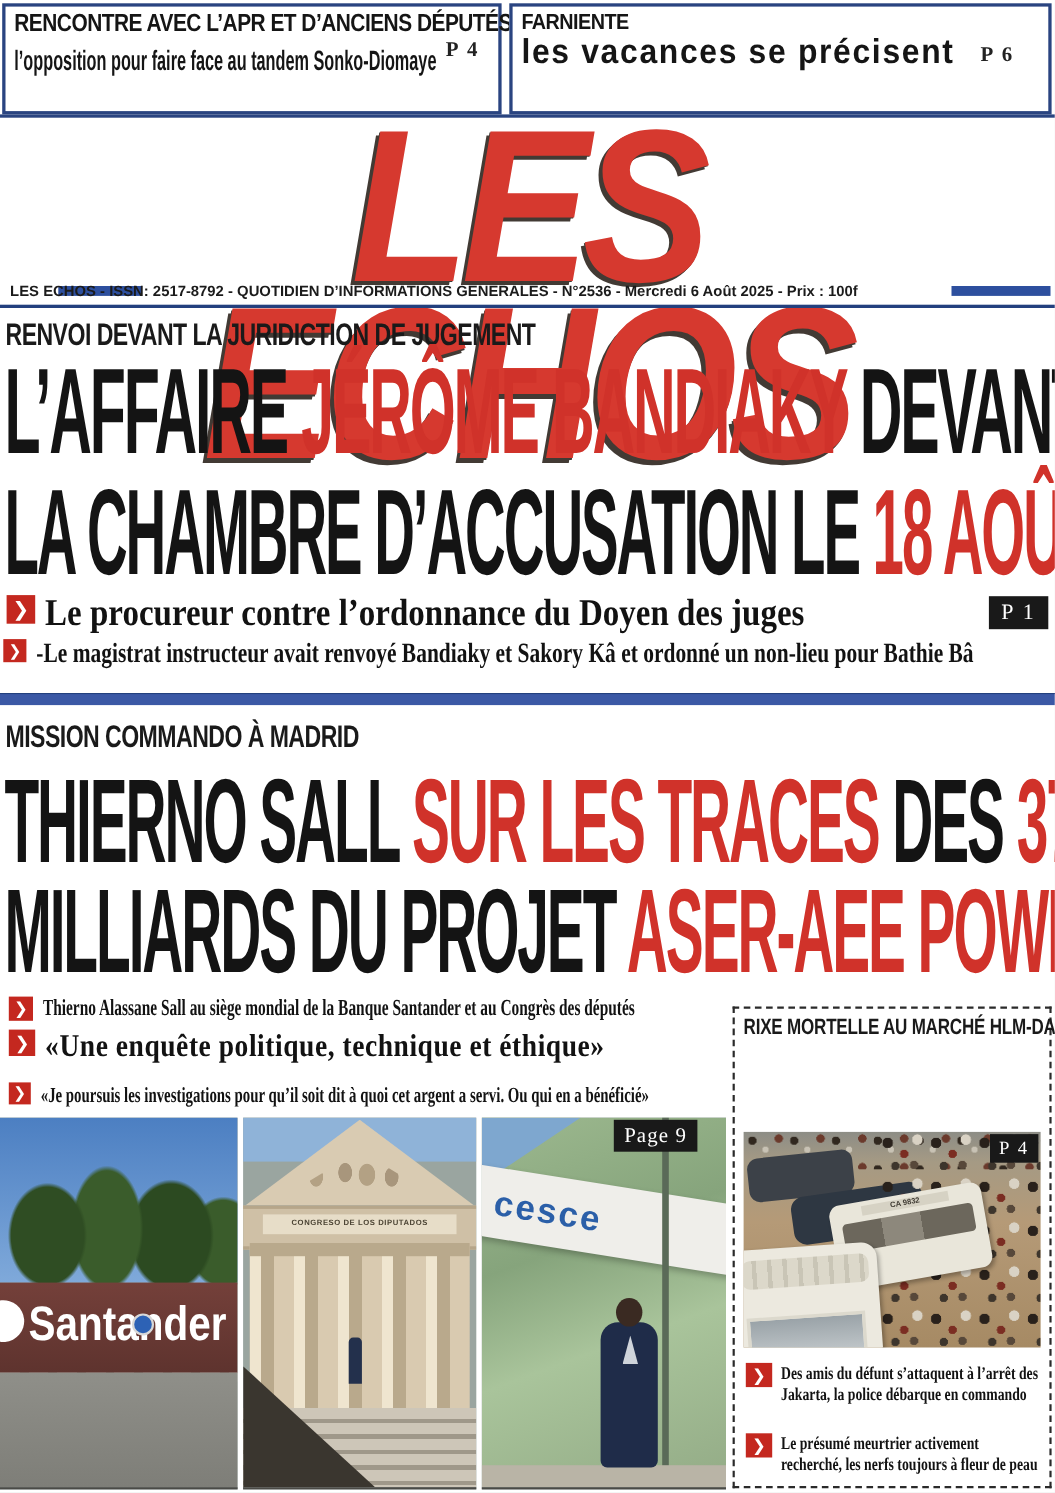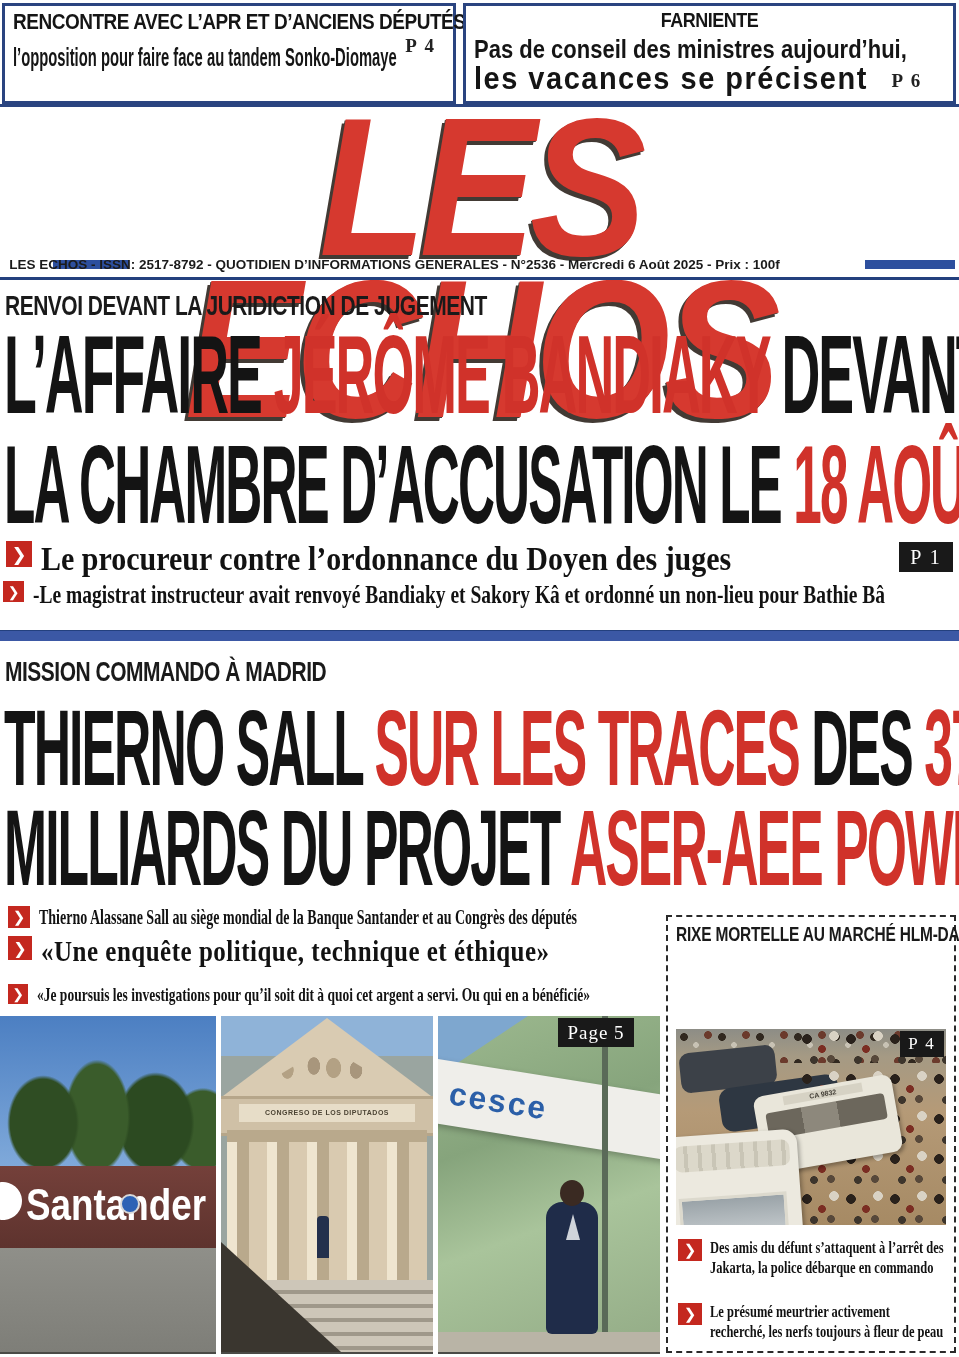--- a/index.html
+++ b/index.html
@@ -122,25 +122,22 @@
     <div class="kick">
       <span class="cond" style="transform:scale(0.95,1.12);">RENCONTRE AVEC L’APR ET D’ANCIENS DÉPUTÉS</span>
     </div>
     <div class="bodyline" style="font-size:14.5px;line-height:27px;">
       <span class="cond" style="transform:scale(1.02,1.75);">l’opposition pour faire face au tandem Sonko-Diomaye</span>
       <span class="pgref" style="margin-left:12px;">P 4</span>
     </div>
   </div>
 
   <div class="topbox" style="left:463px;width:493px;height:101px;">
-    <div class="kick" style="font-size:18px;text-align:center;">
+    <div class="kick" style="font-size:18px;">
       <span class="cond" style="transform:scale(1,1.1);">FARNIENTE</span>
-    </div>
-    <div class="bodyline" style="font-size:22px;line-height:31px;">
-      <span class="cond" style="transform:scale(1,1.2);">Pas de conseil des ministres aujourd’hui,</span>
     </div>
     <div class="bodyline" style="font-size:29px;line-height:33px;letter-spacing:1.5px;">
       <span class="cond" style="transform:scale(1,1.08);">les vacances se précisent</span>
       <span class="pgref" style="margin-left:14px;">P 6</span>
     </div>
   </div>
 
   <div class="header-rule"></div>
 
   <div class="masthead">
@@ -225,21 +222,21 @@
     <div class="ph3-band">
       <span class="ph3-sign">cesce</span>
     </div>
     <div class="ph3-frame"></div>
     <div class="ph3-ground"></div>
     <div class="ph3-man-body"></div>
     <div class="ph3-man-shirt"></div>
     <div class="ph3-man-head"></div>
   </div>
 
-  <div class="pagebox" style="left:558px;top:1018px;width:76px;height:29px;font-size:19px;letter-spacing:1px;">Page 5</div>
+  <div class="pagebox" style="left:558px;top:1018px;width:76px;height:29px;font-size:19px;letter-spacing:1px;">Page 9</div>
 
   <div class="story3-box">
     <div class="abs" style="left:8px;top:6px;">
       <span class="cond s3-kicker" style="transform:scale(1,1.3);">RIXE MORTELLE AU MARCHÉ HLM-DAKAR</span>
     </div>
     <div class="s3-photo">
       <div class="crowd2"></div>
       <div class="car-dark"></div>
       <div class="car-dark2"></div>
       <div class="crowd"></div>

